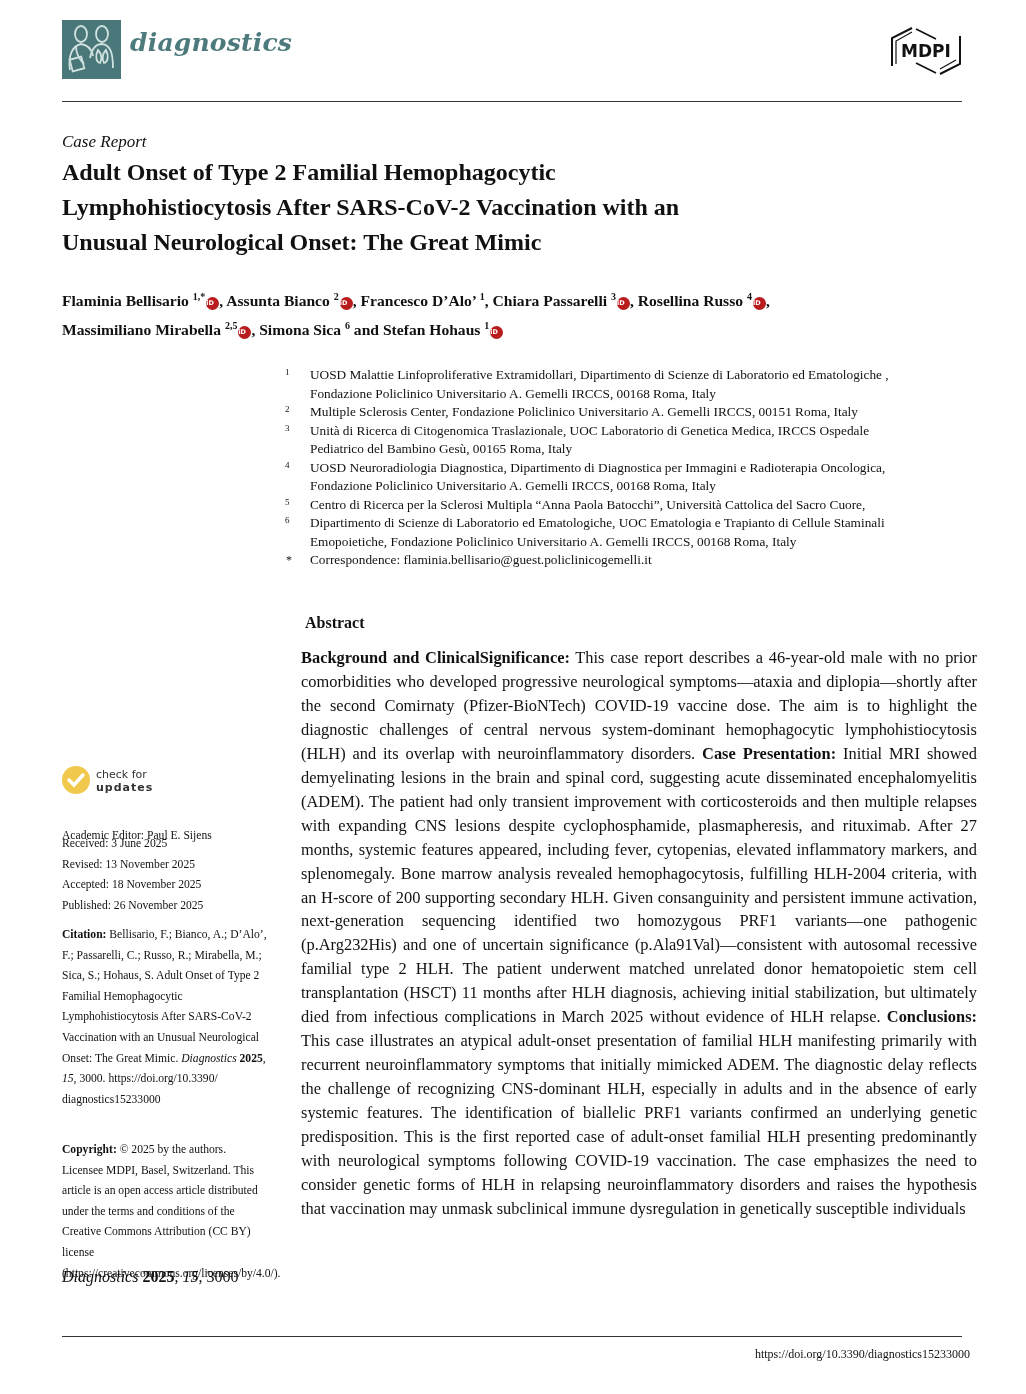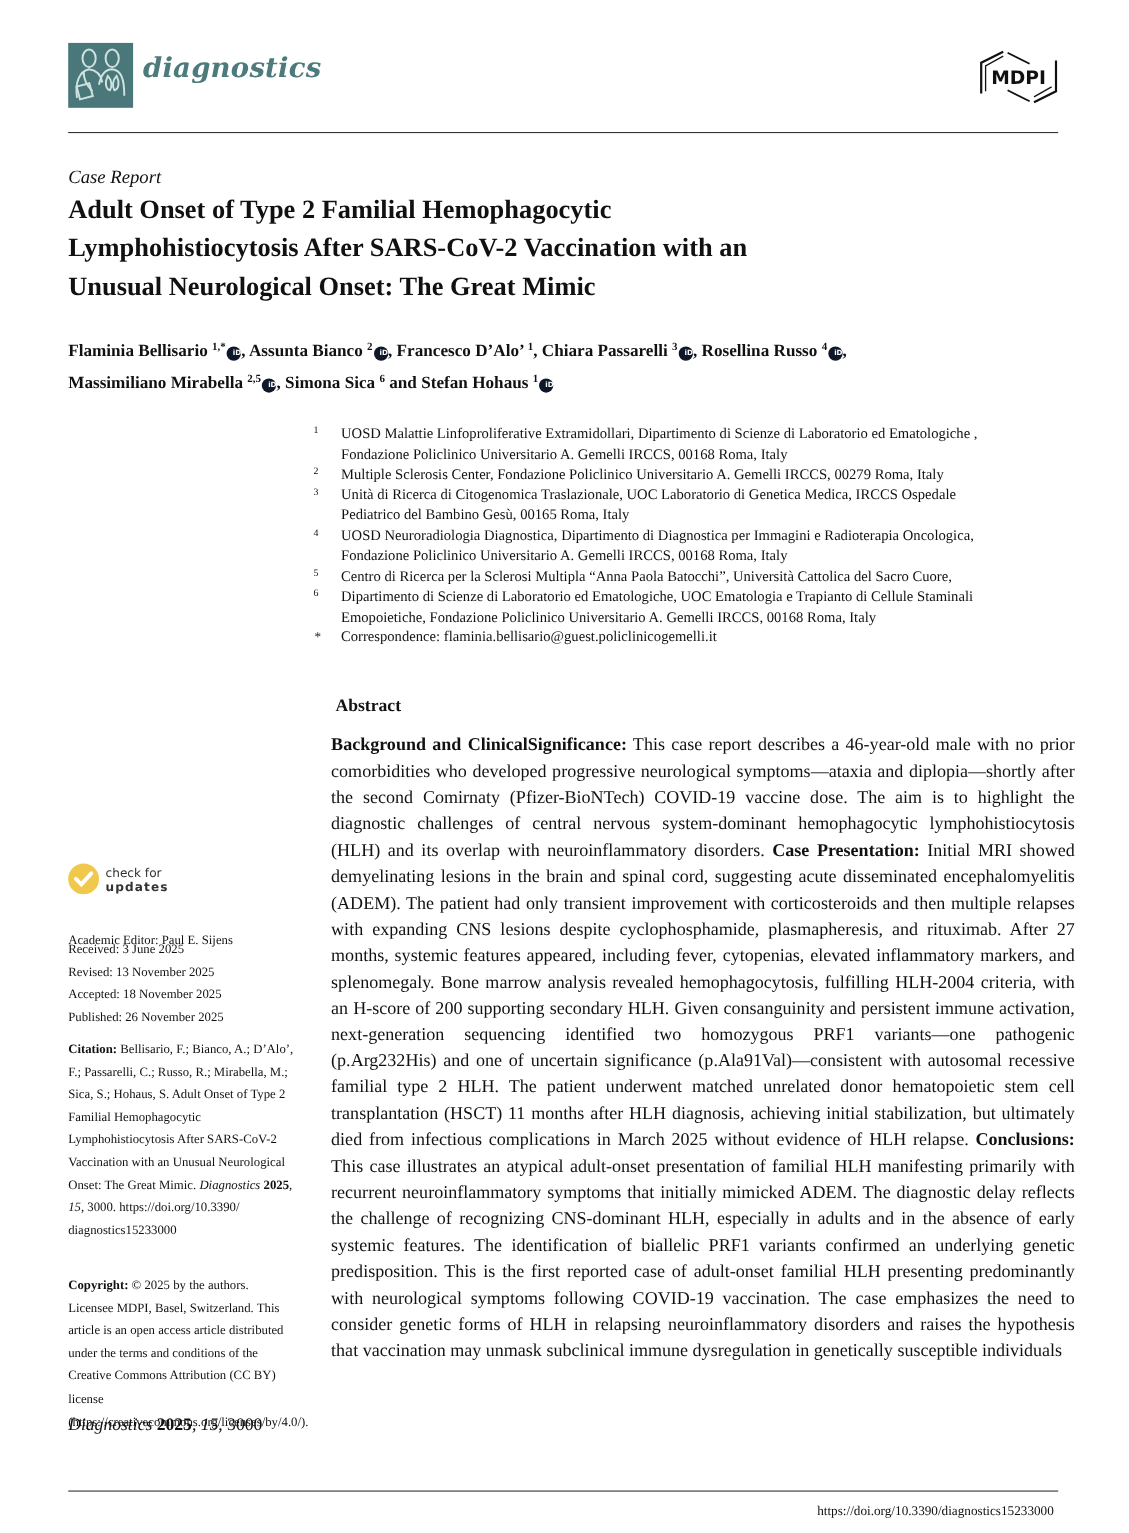--- a/index.html
+++ b/index.html
@@ -1,33 +1,33 @@
 <!DOCTYPE html>
 <html><head>
 <meta charset="utf-8">
 <style>
   html, body { margin: 0; padding: 0; background: #ffffff; }
   body { width: 1026px; height: 1394px; position: relative; overflow: hidden; color: #111; }
   .serif { font-family: "Liberation Serif", "DejaVu Serif", serif; }
-  .abs { position: absolute; margin-top: 19px; }
+  .abs { position: absolute; }
 
   
   #journal-logo { left: 62px; top: 20px; width: 59px; height: 59px; background: #4a7779; }
   #journal-name { left: 130px; top: 28px; font-family: "DejaVu Serif", serif; font-style: italic; font-weight: bold; font-size: 25px; color: #4d7a7c; letter-spacing: 0.2px; }
   #publisher-logo { left: 888px; top: 22px; width: 76px; height: 58px; }
   #header-rule { left: 62px; top: 101px; width: 900px; height: 1px; background: #333; }
 
   #article-type { left: 62px; top: 132px; font-style: italic; font-size: 17px; }
   #article-title { left: 62px; top: 155px; width: 900px; font-weight: bold; font-size: 24px; line-height: 35px; }
   #article-title div { white-space: nowrap; }
 
   #authors { left: 62px; top: 284px; width: 910px; font-weight: bold; font-size: 15.6px; line-height: 25px; }
   #authors .author { white-space: nowrap; }
   #authors sup { font-size: 10px; vertical-align: 6px; font-weight: bold; }
-  .orcid { display: inline-block; width: 13px; height: 13px; border-radius: 50%; background: #0f172a; color: #fff; font-family: "DejaVu Sans", sans-serif; font-size: 6.5px; font-weight: bold; text-align: right; line-height: 13px; vertical-align: 1px; margin-left: 1px; }
+  .orcid { display: inline-block; width: 13px; height: 13px; border-radius: 50%; background: #b91c1c; color: #fff; font-family: "DejaVu Sans", sans-serif; font-size: 6.5px; font-weight: bold; text-align: left; line-height: 13px; vertical-align: 1px; margin-left: 1px; }
 
   
   #affiliations { left: 285px; top: 366px; width: 690px; font-size: 13.3px; line-height: 18.5px; }
   .aff { position: relative; padding-left: 25px; }
   .aff .num { position: absolute; left: 0; top: -3px; font-size: 9px; }
   .aff .star { position: absolute; left: 1px; top: 0; font-size: 12px; }
 
   
   #abstract-heading { left: 305px; top: 614px; font-weight: bold; font-size: 16px; }
   #abstract-body { left: 301px; top: 646px; width: 676px; font-size: 16.4px; line-height: 23.95px; text-align: justify; hyphens: manual; }
@@ -42,21 +42,21 @@
   .side { left: 62px; width: 205px; font-size: 11.6px; line-height: 20.6px; }
   #editor { top: 826px; }
   #dates { top: 834px; }
   #citation { top: 925px; }
   #copyright { top: 1140px; }
   .side b { font-weight: bold; }
 
   
   #footer-rule { left: 62px; top: 1336px; width: 900px; height: 1px; background: #333; }
   #footer-left { left: 62px; top: 1268px; font-size: 16px; }
-  #footer-right { right: 68px; top: 1347px; font-size: 12px; }
+  #footer-right { right: 56px; top: 1347px; font-size: 12px; }
 </style>
 </head>
 <body class="serif">
 
 <div id="journal-logo" class="abs">
   <svg width="59" height="59" viewBox="0 0 59 59">
     <g fill="none" stroke="#cfe2df" stroke-width="1.8">
       <ellipse cx="19" cy="14" rx="6" ry="8"></ellipse>
       <path d="M8 50 C6 36 10 26 19 24 C26 25 30 30 31 36"></path>
       <path d="M14 26 C14 34 18 40 22 44"></path>
@@ -93,21 +93,21 @@
 <div id="authors" class="abs"><span class="author"><span>Flaminia Bellisario</span> <sup>1,*</sup><span class="orcid">iD</span><span>, </span></span><span class="author"><span>Assunta Bianco</span> <sup>2</sup><span class="orcid">iD</span><span>, </span></span><span class="author"><span>Francesco D’Alo’</span> <sup>1</sup><span>, </span></span><span class="author"><span>Chiara Passarelli</span> <sup>3</sup><span class="orcid">iD</span><span>, </span></span><span class="author"><span>Rosellina Russo</span> <sup>4</sup><span class="orcid">iD</span><span>,</span></span><br><span class="author"><span>Massimiliano Mirabella</span> <sup>2,5</sup><span class="orcid">iD</span><span>, </span></span><span class="author"><span>Simona Sica</span> <sup>6</sup><span> and </span></span><span class="author"><span>Stefan Hohaus</span> <sup>1</sup><span class="orcid">iD</span><span></span></span></div>
 
 <div id="affiliations" class="abs">
     <div class="aff">
       <span class="num">1</span>
       <div>UOSD Malattie Linfoproliferative Extramidollari, Dipartimento di Scienze di Laboratorio ed Ematologiche ,</div>
       <div>Fondazione Policlinico Universitario A. Gemelli IRCCS, 00168 Roma, Italy</div>
     </div>
     <div class="aff">
       <span class="num">2</span>
-      <div>Multiple Sclerosis Center, Fondazione Policlinico Universitario A. Gemelli IRCCS, 00279 Roma, Italy</div>
+      <div>Multiple Sclerosis Center, Fondazione Policlinico Universitario A. Gemelli IRCCS, 00151 Roma, Italy</div>
     </div>
     <div class="aff">
       <span class="num">3</span>
       <div>Unità di Ricerca di Citogenomica Traslazionale, UOC Laboratorio di Genetica Medica, IRCCS Ospedale</div>
       <div>Pediatrico del Bambino Gesù, 00165 Roma, Italy</div>
     </div>
     <div class="aff">
       <span class="num">4</span>
       <div>UOSD Neuroradiologia Diagnostica, Dipartimento di Diagnostica per Immagini e Radioterapia Oncologica,</div>
       <div>Fondazione Policlinico Universitario A. Gemelli IRCCS, 00168 Roma, Italy</div>

